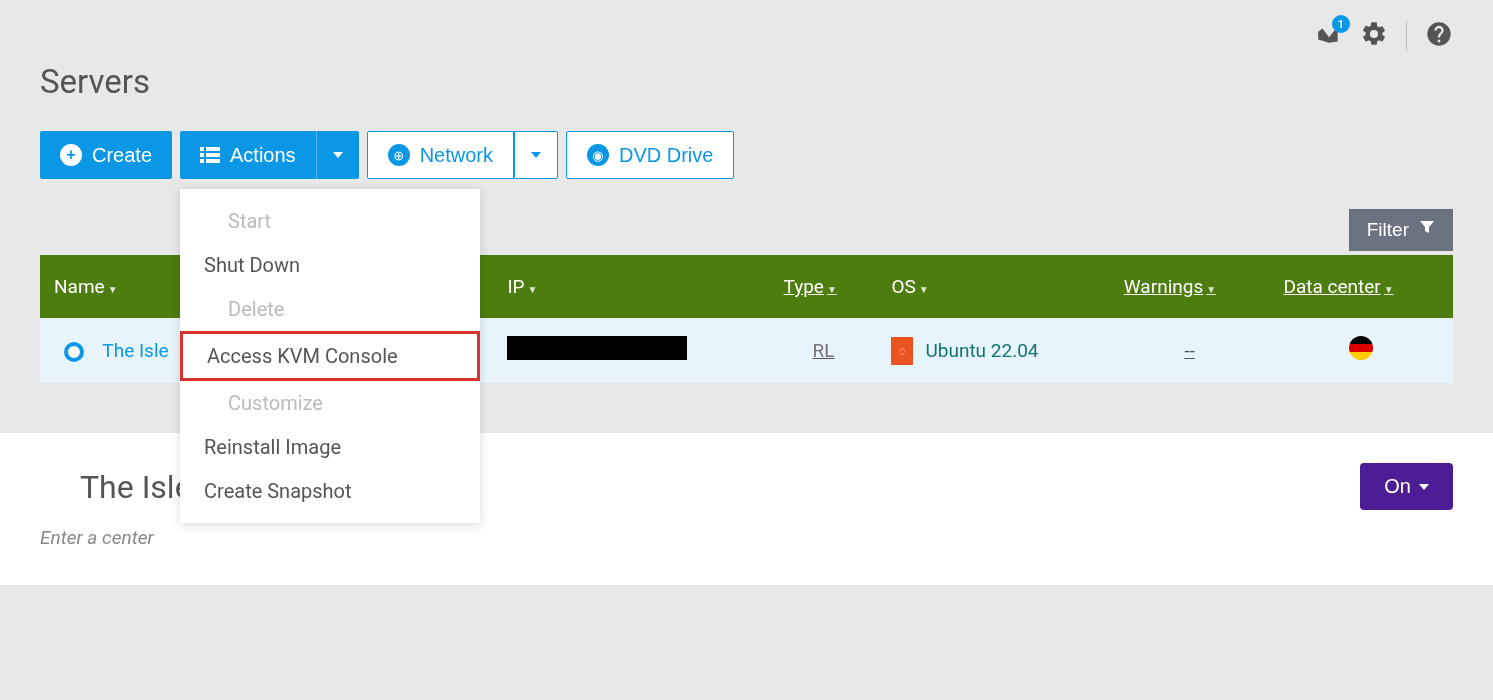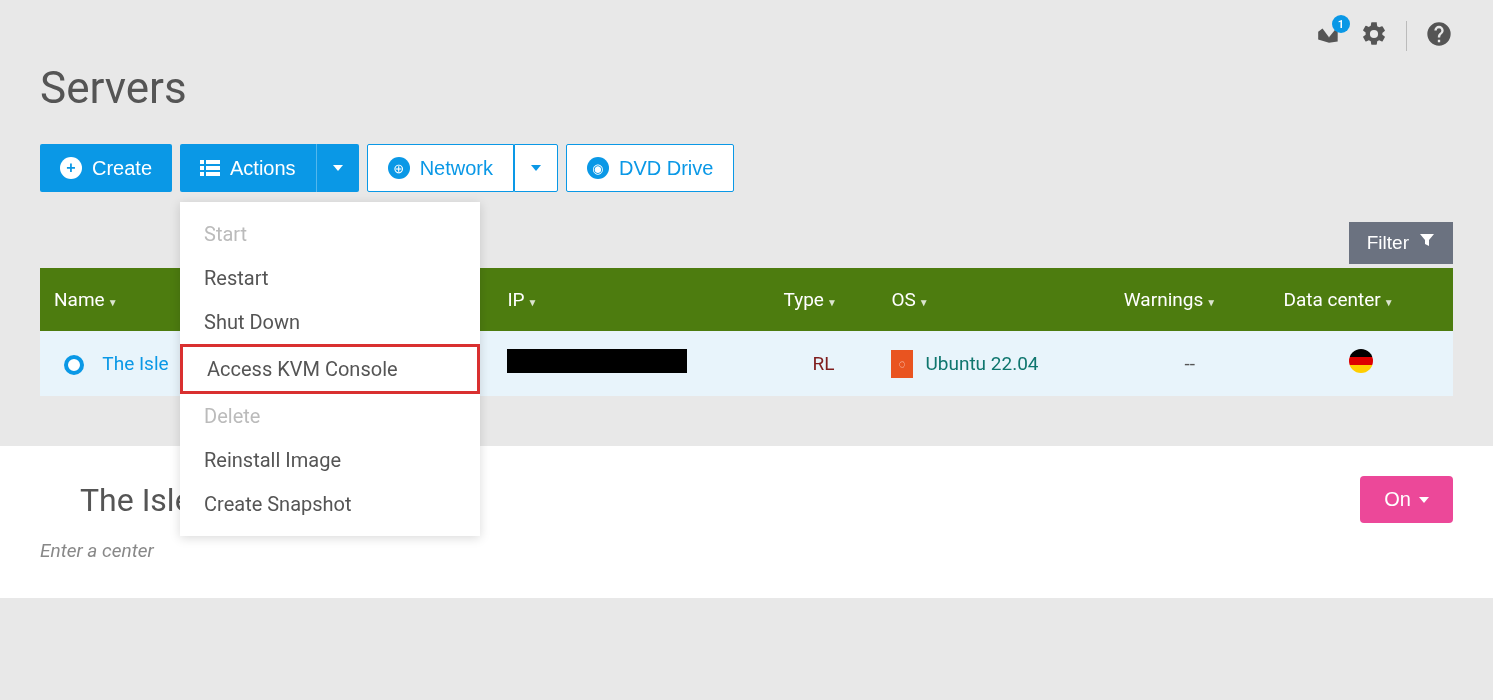--- a/index.html
+++ b/index.html
@@ -3,61 +3,61 @@
 <meta charset="utf-8">
 <style>
 * { box-sizing: border-box; margin: 0; padding: 0; }
 body { font-family: -apple-system, BlinkMacSystemFont, "Segoe UI", Roboto, "Helvetica Neue", Arial, sans-serif; background: #e8e8e8; color: #555; width: 1493px; }
 .header-icons { display: flex; justify-content: flex-end; align-items: center; padding: 20px 40px 0 0; gap: 18px; }
 .header-icons .icon-wrap { position: relative; cursor: pointer; }
 .header-icons svg { fill: #555; }
 .badge { position: absolute; top: -6px; right: -8px; background: #0a98e6; color: #fff; border-radius: 50%; font-size: 11px; width: 18px; height: 18px; display: flex; align-items: center; justify-content: center; font-weight: 600; }
 .divider-v { width: 1px; height: 30px; background: #bbb; }
 .content { padding: 10px 40px; }
-h1.page-title { font-size: 44px; font-weight: 400; color: #555; margin-bottom: 30px; }
+h1.page-title { font-size: 33px; font-weight: 400; color: #555; margin-bottom: 30px; }
 .toolbar { display: flex; gap: 8px; margin-bottom: 30px; position: relative; }
 .btn { display: flex; align-items: center; gap: 10px; padding: 10px 20px; font-size: 20px; border: none; cursor: pointer; border-radius: 2px; height: 48px; }
 .btn-primary { background: #0a98e6; color: #fff; }
 .btn-outline { background: #fff; color: #0a98e6; border: 1px solid #0a98e6; }
 .btn-group { display: flex; }
 .btn-group .btn { border-radius: 0; }
 .btn-group .btn:first-child { border-top-left-radius: 2px; border-bottom-left-radius: 2px; }
 .btn-group .btn:last-child { border-top-right-radius: 2px; border-bottom-right-radius: 2px; }
 .btn-group .btn-split { padding: 10px 16px; border-left: 1px solid rgba(255,255,255,0.3); }
 .btn-group.outline .btn-split { border-left: 1px solid #0a98e6; }
 .icon-circle { width: 22px; height: 22px; border-radius: 50%; background: #fff; display: inline-flex; align-items: center; justify-content: center; color: #0a98e6; font-weight: bold; font-size: 16px; }
 .icon-circle-blue { width: 22px; height: 22px; border-radius: 50%; background: #0a98e6; display: inline-flex; align-items: center; justify-content: center; color: #fff; font-size: 13px; }
 .dropdown-menu { position: absolute; top: 100%; left: 0; background: #fff; box-shadow: 0 2px 10px rgba(0,0,0,0.15); min-width: 300px; padding: 10px 0; margin-top: 10px; z-index: 100; }
 .dropdown-item { padding: 10px 24px; font-size: 20px; color: #555; cursor: pointer; display: flex; justify-content: space-between; align-items: center; }
-.dropdown-item.disabled { color: #bbb; cursor: not-allowed; }
+.dropdown-item.disabled { color: #bbb; cursor: not-allowed; margin-left: 24px; }
 .dropdown-item.highlight { border: 3px solid #d93030; }
 .actions-wrap { position: relative; }
 .filter-bar { display: flex; justify-content: flex-end; padding: 0 0 4px 0; }
 .filter-btn { background: #6b7280; color: #fff; padding: 10px 18px; font-size: 19px; display: flex; gap: 10px; border: none; cursor: pointer; }
 .table { width: 100%; border-collapse: collapse; }
 .table thead { background: #4d7c0f; color: #fff; }
 .table th { padding: 20px 14px; font-size: 19px; font-weight: 400; text-align: left; }
 .table th .sort { font-size: 10px; margin-left: 3px; opacity: 0.8; }
 .table td { padding: 18px 14px; font-size: 19px; background: #e8f4fb; }
 .server-name { color: #0a98e6; }
 .radio { width: 20px; height: 20px; border-radius: 50%; border: 4px solid #0a98e6; background: #fff; display: inline-block; vertical-align: middle; margin-right: 14px; }
 .status-dot { width: 16px; height: 16px; border-radius: 50%; background: #2ecc40; display: inline-block; }
 .ip-redact { background: #000; width: 180px; height: 24px; display: inline-block; }
-.type-link { color: #7f1d1d; }
+.type-link { color: #737373; }
 .os-cell { display: flex; align-items: center; gap: 12px; }
 .os-badge { width: 22px; height: 28px; background: #e95420; display: inline-flex; align-items: center; justify-content: center; color: #fff; font-size: 12px; }
 .os-name { color: #0f766e; }
 .flag-de { background: linear-gradient(to bottom, #000 0 33%, #dd0000 33% 66%, #ffce00 66% 100%); border-radius: 50%; width: 24px; height: 24px; }
 .detail { background: #fff; padding: 30px 0 20px 0; margin-top: 40px; }
 .detail h2 { font-size: 32px; font-weight: 400; color: #555; padding: 0 40px; }
 .detail-row { display: flex; justify-content: space-between; align-items: center; padding: 0 40px; }
 .desc-placeholder { font-style: italic; color: #888; padding: 16px 40px; font-size: 19px; }
-.on-btn { background: #ec4899; color: #fff; padding: 12px 24px; font-size: 20px; border: none; border-radius: 4px; display: flex; align-items: center; gap: 8px; cursor: pointer; }
+.on-btn { background: #4c1d95; color: #fff; padding: 12px 24px; font-size: 20px; border: none; border-radius: 4px; display: flex; align-items: center; gap: 8px; cursor: pointer; }
 .caret-down { display: inline-block; width: 0; height: 0; border-left: 5px solid transparent; border-right: 5px solid transparent; border-top: 6px solid currentColor; }
-.center { text-align: center; }
+.center { text-align: center; text-decoration: underline; }
 </style>
 </head>
 <body>
 
 <div class="header-icons">
   <div class="icon-wrap">
     <svg width="26" height="26" viewBox="0 0 24 24">
         <path d="M12 2L2 7v2l10-5 10 5V7L12 2zm-8 8l8 4 8-4v10l-8 4-8-4V10z" fill="none"></path>
         <path d="M20 8l-8-4-8 4v2l8-4 8 4V8zm-16 2v8l8 4 8-4v-8l-8 4-8-4z" fill="none"></path>
         <path d="M3 11v-1a9 9 0 0 1 18 0v1h-2v-1a7 7 0 0 0-14 0v1H3zm9-8l9 5-2 8-7-3-7 3-2-8 9-5z" fill="none"></path>
@@ -106,30 +106,30 @@
         <button class="btn btn-primary btn-split">
           <span class="caret-down"></span>
         </button>
       </div>
 
       <div class="dropdown-menu">
         <div class="dropdown-item disabled">
             <span>Start</span>
           </div>
         <div class="dropdown-item">
-            <span>Restart</span>
-          </div>
-        <div class="dropdown-item">
             <span>Shut Down</span>
+          </div>
+        <div class="dropdown-item disabled">
+            <span>Delete</span>
           </div>
         <div class="dropdown-item highlight">
             <span>Access KVM Console</span>
           </div>
         <div class="dropdown-item disabled">
-            <span>Delete</span>
+            <span>Customize</span>
           </div>
         <div class="dropdown-item">
             <span>Reinstall Image</span>
           </div>
         <div class="dropdown-item">
             <span>Create Snapshot</span>
           </div>
       </div>
     </div>
 

